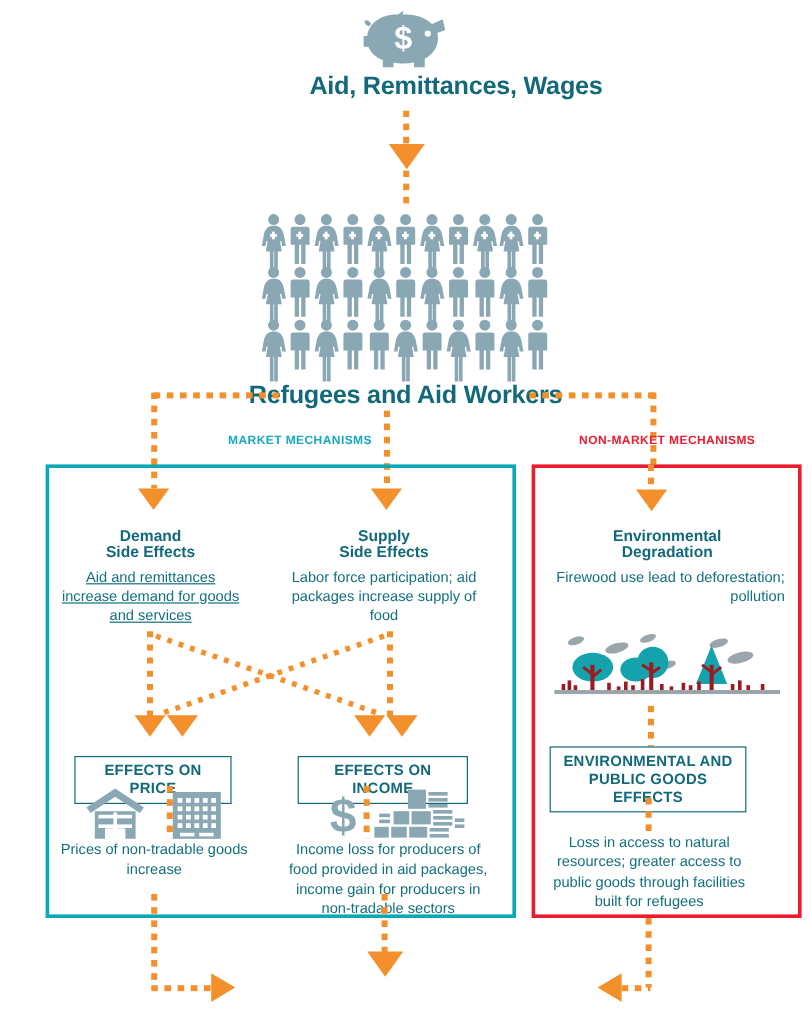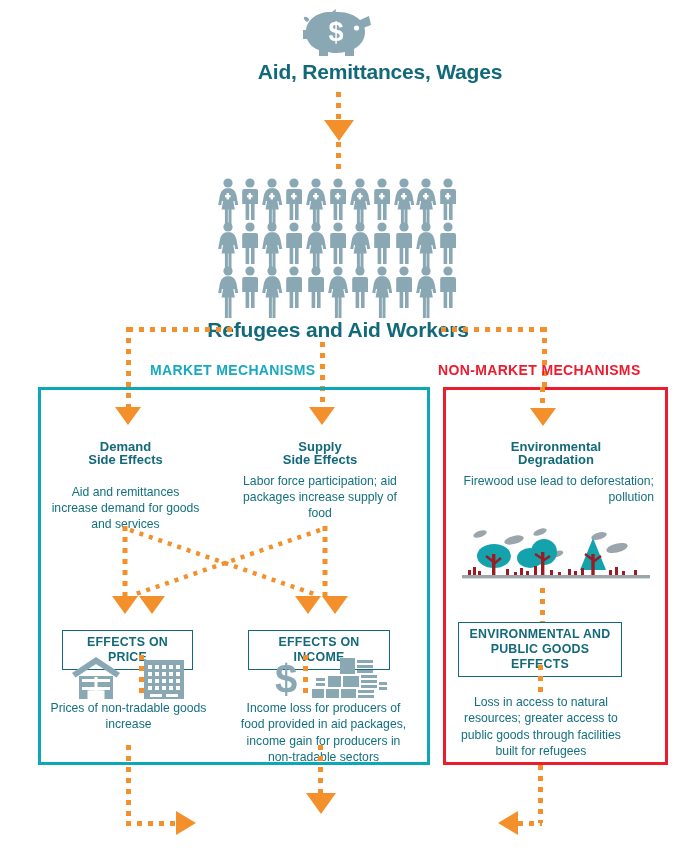--- a/index.html
+++ b/index.html
@@ -14,22 +14,22 @@
   
   .hdr-main{
     font-family:"Liberation Sans", sans-serif;
     font-weight:bold;color:#12697a;letter-spacing:-0.2px;
     text-align:center;white-space:nowrap;
   }
   .title-top{font-size:21px;}
   .title-ref{font-size:21px;}
   .title-welfare{font-size:21px;}
   .mech-label{
-    font-size:14px;font-weight:bold;letter-spacing:0.35px;
-    white-space:nowrap;
+    font-size:10px;font-weight:bold;letter-spacing:0.35px;
+    text-align:center;white-space:nowrap;
   }
   .mech-market{color:#17a8c4;}
   .mech-nonmarket{color:#ed1b2e;}
   .node-title{
     font-size:13px;font-weight:bold;color:#12697a;line-height:1.02;
     text-align:center;
   }
   .node-desc{
     font-size:12.2px;color:#13707f;line-height:1.32;text-align:center;
   }
@@ -285,21 +285,21 @@
   <div class="abs panel-red" style="left:443px;top:387px;width:225px;height:378px;"></div>
 
   <div class="abs tri-down-sm" style="left:115px;top:407px;"></div>
   <div class="abs tri-down-sm" style="left:309px;top:407px;"></div>
   <div class="abs dot-v" style="left:540px;top:387px;height:23px;"></div>
   <div class="abs tri-down-sm" style="left:529.5px;top:408px;"></div>
 
   <div class="abs" style="left:48px;top:440px;width:155px;">
     <div class="node-title">Demand</div>
     <div class="node-title">Side Effects</div>
-    <div class="node-desc" style="margin-top:17px;">Aid and remittances increase demand for goods and services</div>
+    <div class="node-desc" style="margin-top:6px;text-decoration:underline;">Aid and remittances increase demand for goods and services</div>
   </div>
 
   <div class="abs" style="left:240px;top:440px;width:160px;">
     <div class="node-title">Supply</div>
     <div class="node-title">Side Effects</div>
     <div class="node-desc" style="margin-top:6px;">Labor force participation; aid packages increase supply of food</div>
   </div>
 
   <div class="abs" style="left:100px;top:524px;width:250px;height:80px;">
     <svg width="250" height="80" viewBox="0 0 250 80">

